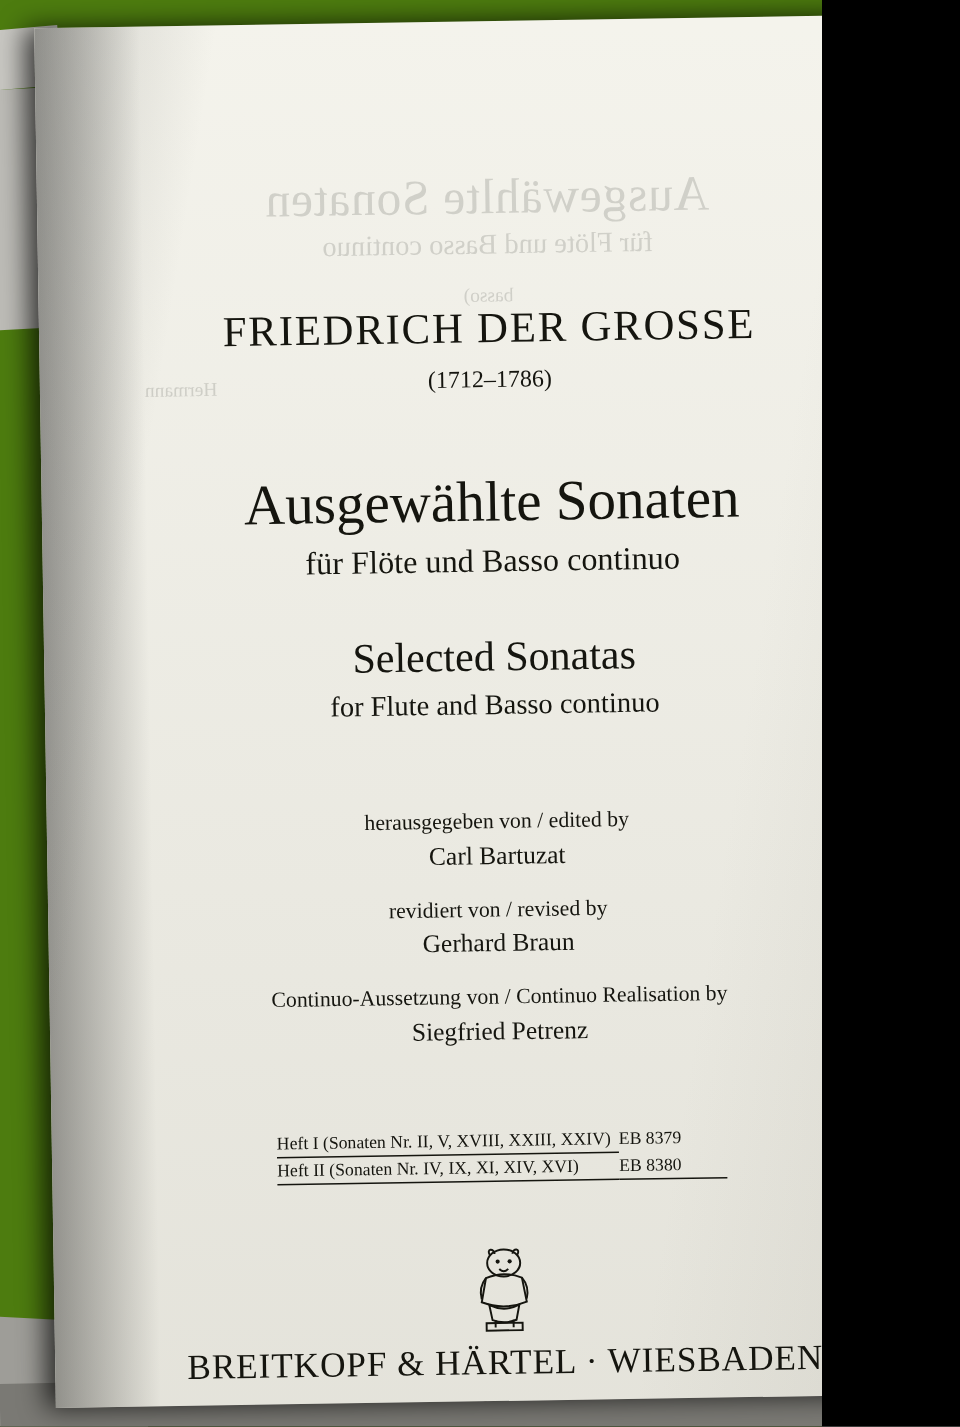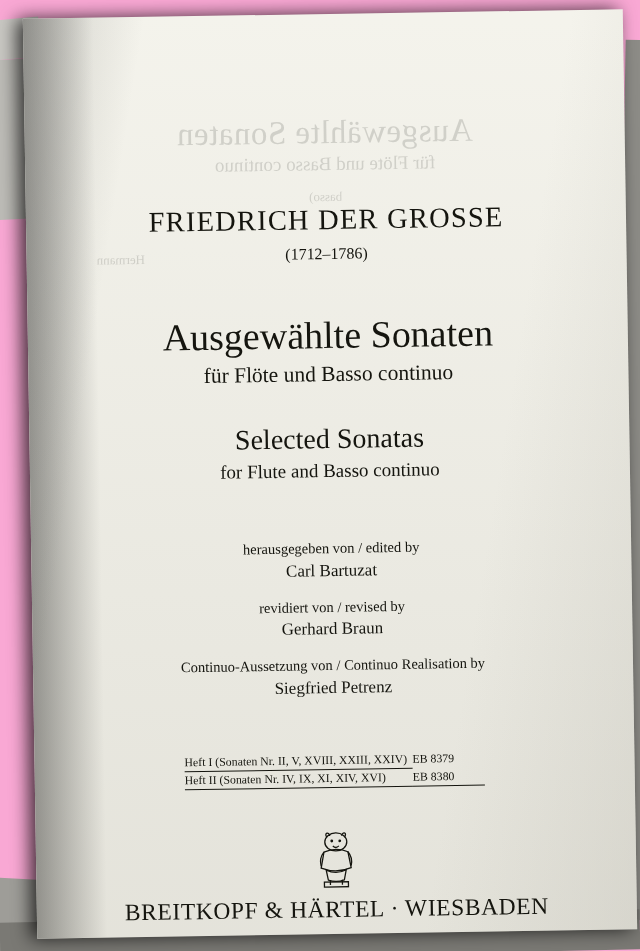--- a/index.html
+++ b/index.html
@@ -9,23 +9,23 @@
   }
   body {
     width: 640px;
     height: 951px;
     overflow: hidden;
     font-family: "Liberation Serif", serif;
   }
 
   #scene {
     position: relative;
-    width: 640px;
+    width: 548px;
     height: 951px;
-    background: #f9a8d4;
+    background: #4d7c0f;
     overflow: hidden;
   }
 
   
   .bg-sheet {
     position: absolute;
     background: #d8d7d2;
   }
   .bg-sheet.left-top {
     left: -40px; top: 20px;

